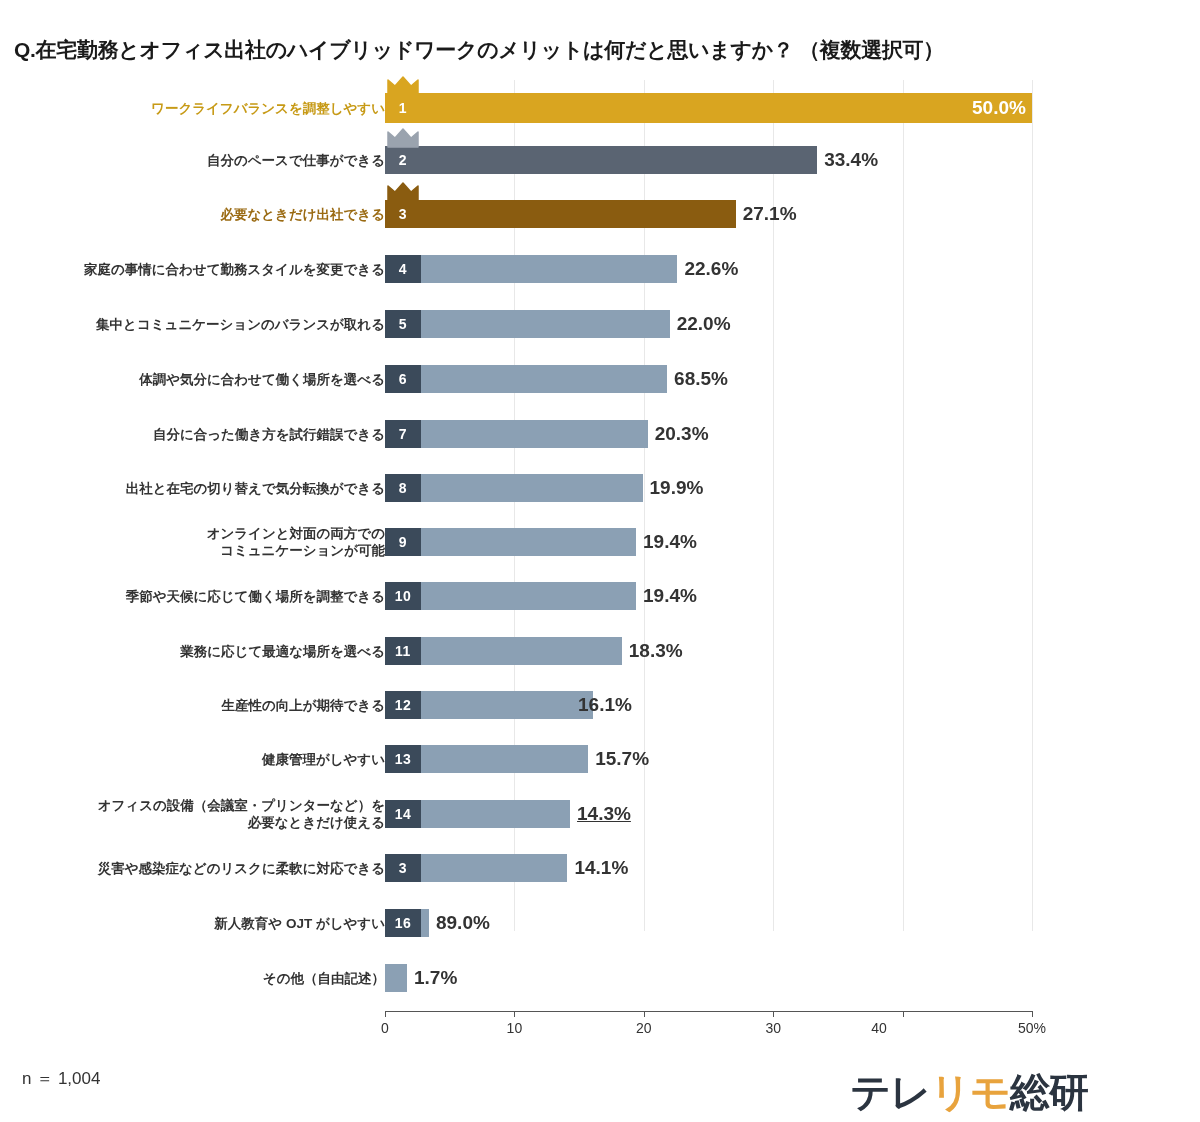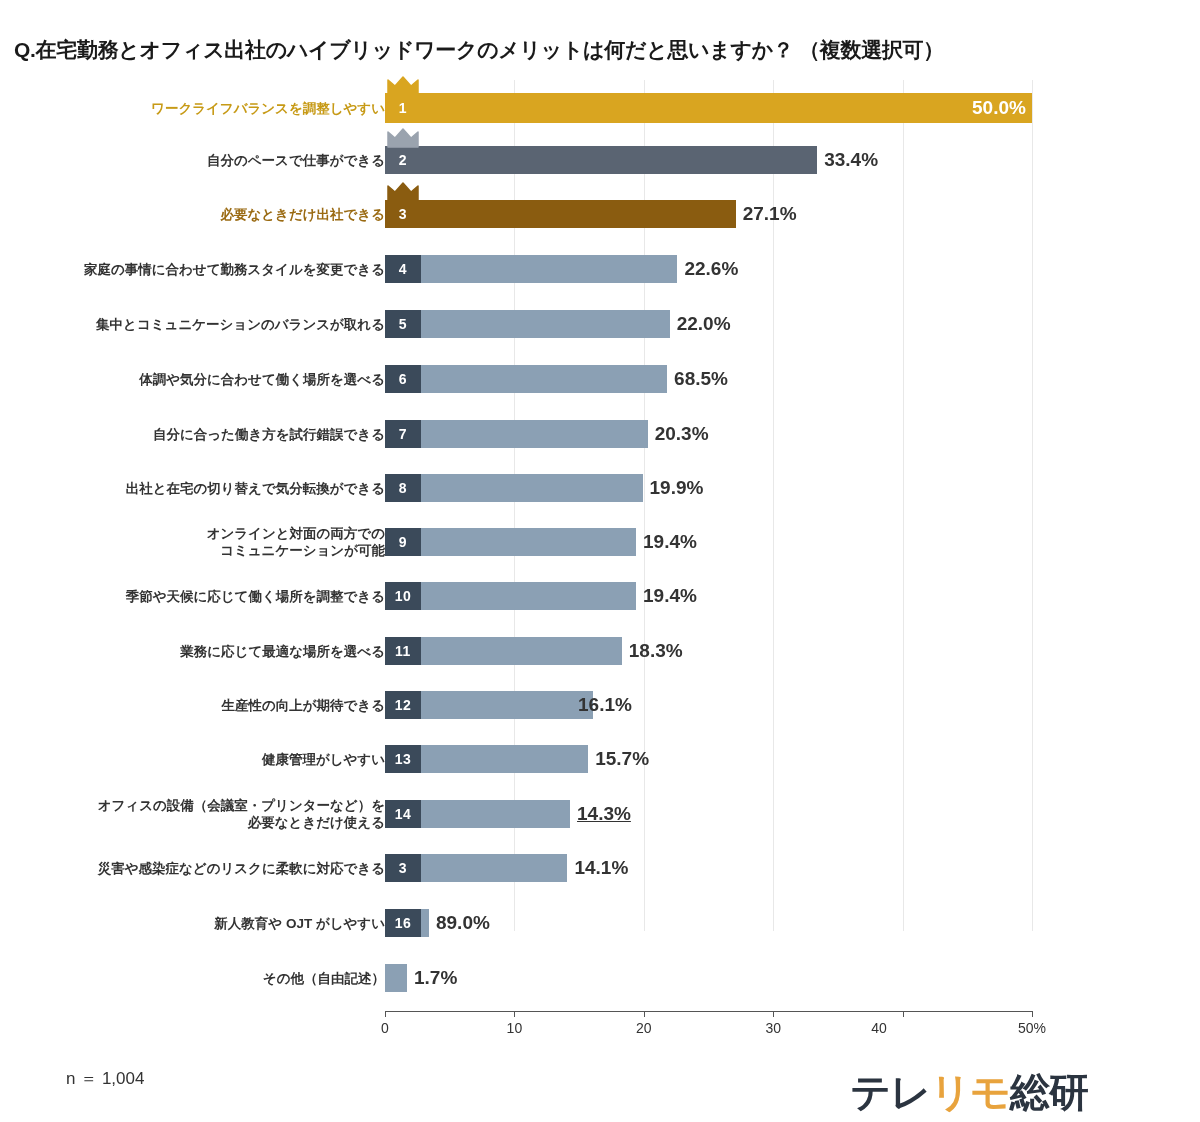--- a/index.html
+++ b/index.html
@@ -132,21 +132,20 @@
     height: 851px;
     background: #e8e8e8;
   }
   .n-label {
     position: absolute;
     left: 22px;
     top: 1078px;
     font-size: 17px;
     color: #333333;
     transform: translateY(-50%);
-    margin-left: 44px;
   }
   .logo {
     position: absolute;
     right: 112px;
     top: 1092px;
     transform: translateY(-50%);
     font-size: 40px;
     font-weight: bold;
     letter-spacing: -1px;
     white-space: nowrap;

